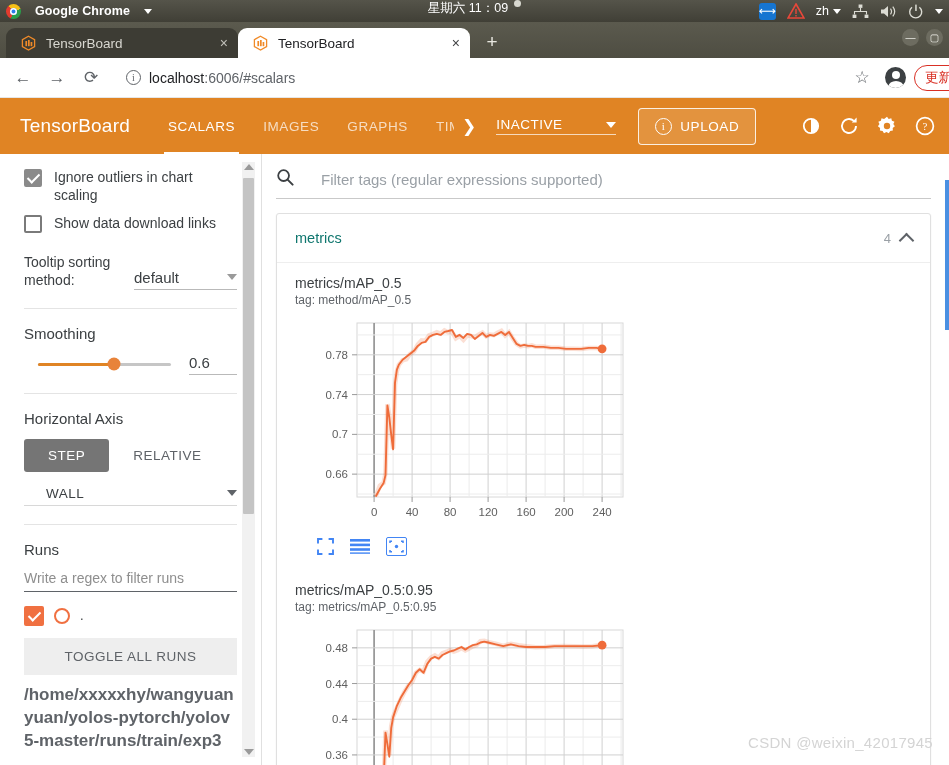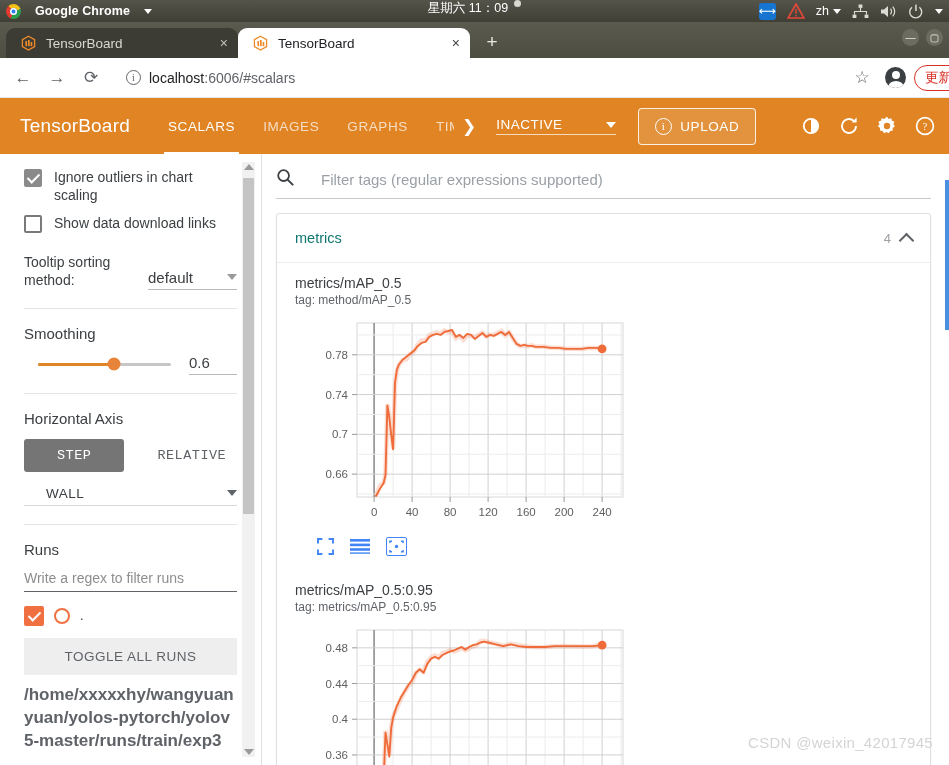--- a/index.html
+++ b/index.html
@@ -204,21 +204,21 @@
   }
   .cb.checked {
     background: #8a8a8a; border-color: #8a8a8a;
     display: flex; align-items: center; justify-content: center;
   }
   .cb.checked::after {
     content: ""; width: 5px; height: 10px; margin-top: -2px;
     border: solid #ffffff; border-width: 0 2px 2px 0; transform: rotate(45deg);
   }
   .sb-label { font-size: 14px; color: #3c4043; line-height: 1.32; }
-  .sb-field-row { display: flex; align-items: flex-end; gap: 14px; margin-top: 20px; }
+  .sb-field-row { display: flex; align-items: flex-end; margin-top: 20px; }
   .sb-field-label { font-size: 14px; color: #3c4043; line-height: 1.32; max-width: 110px; }
   .sb-select {
     flex: 1; display: flex; align-items: center; gap: 10px;
     border-bottom: 1px solid #b9b9b9; padding-bottom: 3px;
     font-size: 15px; color: #3c4043;
   }
   .sb-select .caret {
     margin-left: auto; width: 0; height: 0;
     border-left: 5px solid transparent; border-right: 5px solid transparent;
     border-top: 6px solid #9a9a9a;
@@ -234,22 +234,22 @@
   .slider .knob {
     position: absolute; left: 57%; top: 50%; transform: translate(-50%,-50%);
     width: 13px; height: 13px; border-radius: 50%; background: #e8833a;
   }
   .smooth-val {
     width: 48px; border-bottom: 1px solid #b9b9b9; padding-bottom: 3px;
     font-size: 15px; color: #3c4043;
   }
   .seg-row { display: flex; margin: 10px 0 4px 0; }
   .seg {
-    padding: 9px 33px; font-size: 13.5px; letter-spacing: .5px;
-    color: #5f6368; border-radius: 3px; font-family: Liberation Mono, monospace;
+    padding: 9px 24px; font-size: 13.5px; letter-spacing: .5px;
+    color: #5f6368; border-radius: 3px;
   }
   .seg.active { background: #757575; color: #ffffff; }
   .wall-select {
     display: flex; align-items: center; margin-top: 14px; padding-bottom: 4px;
     border-bottom: 1px solid #d8d8d8; font-size: 13.5px;
     color: #3c4043; letter-spacing: .5px; padding-left: 22px;
   }
   .wall-select .caret {
     margin-left: auto; width: 0; height: 0;
     border-left: 5px solid transparent; border-right: 5px solid transparent;

